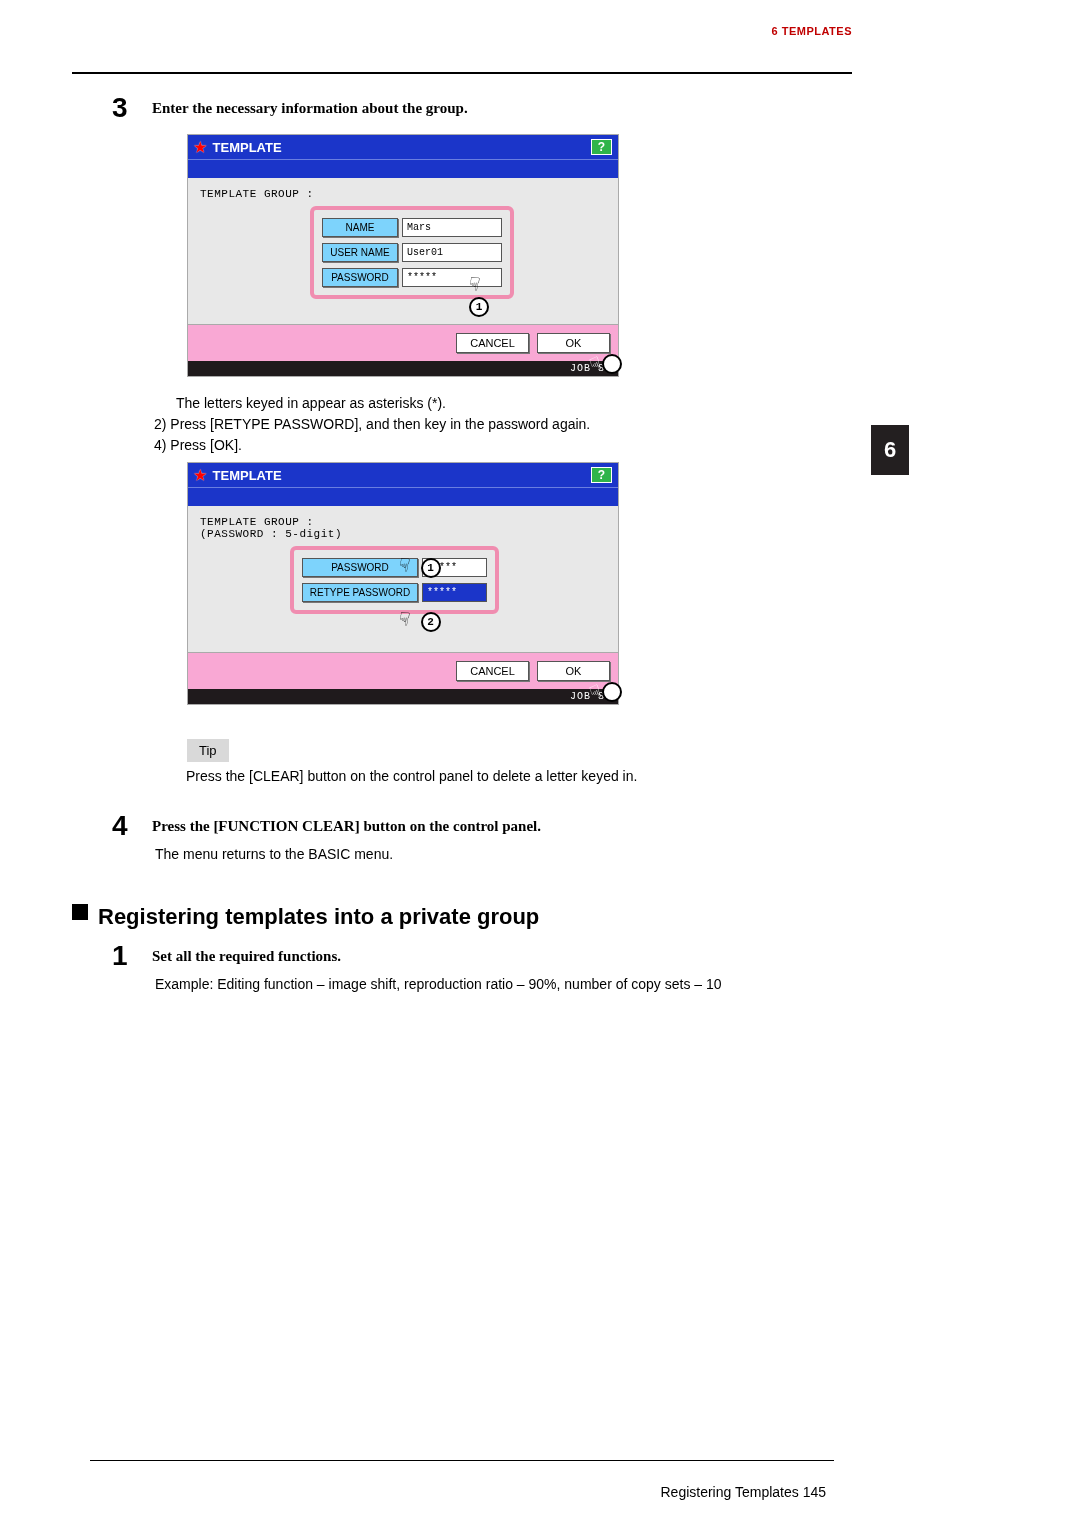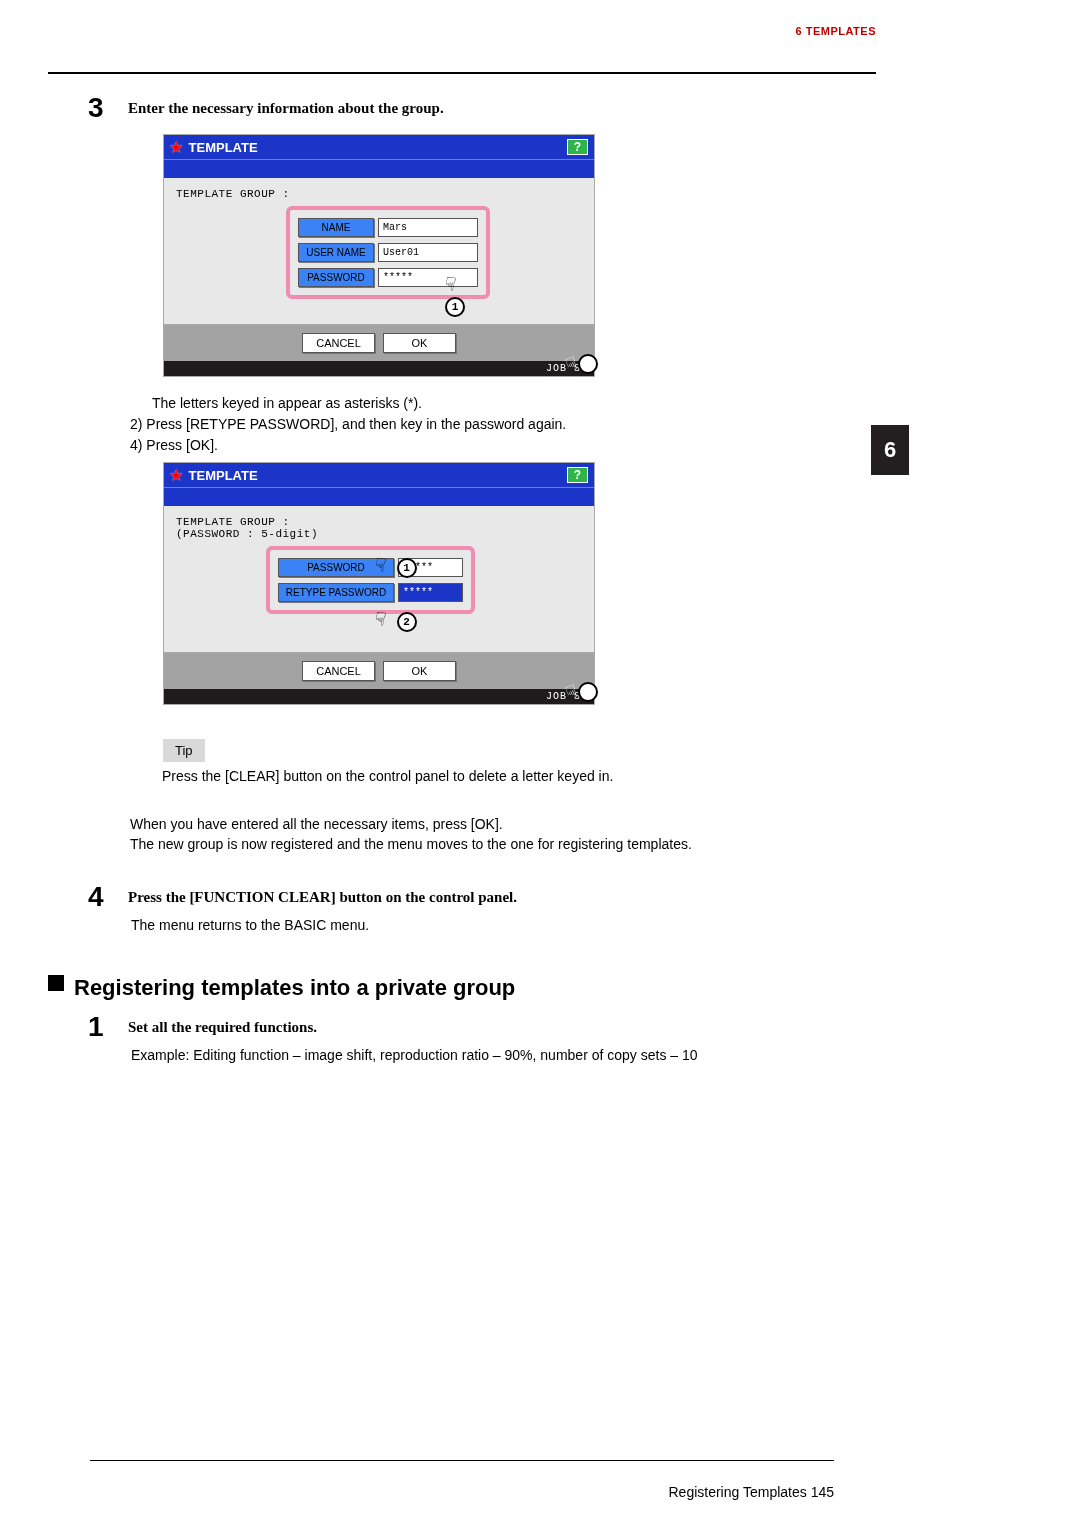--- a/index.html
+++ b/index.html
@@ -5,21 +5,21 @@
 body{
   margin:0;
   font-family:Arial,Helvetica,sans-serif;
   font-size:14px;
   color:#000;
   background:#fff;
 }
 .page{
   width:924px;
   height:1528px;
-  padding:0 48px;
+  padding:0 72px;
   box-sizing:border-box;
   position:relative;
 }
 .header{
   text-align:right;
   color:#c00000;
   font-size:11px;
   font-weight:bold;
   padding:25px 0 10px 0;
   letter-spacing:0.5px;
@@ -135,21 +135,21 @@
   margin-left:90px;
   position:relative;
 }
 .frow{
   display:flex;
   gap:4px;
 }
 .fbtn{
   width:70px;
   border:1px solid #555;
-  background:#3b82f6;
+  background:#7dd3fc;
   text-align:center;
   padding:3px 2px;
   font-size:10px;
   font-family:Arial;
   box-shadow:1px 1px 0 #777;
 }
 .fbtn.wide{width:110px;}
 .finput{
   width:90px;
   border:1px solid #555;
@@ -170,25 +170,25 @@
   justify-content:center;
   width:16px;height:16px;
   border:2px solid #000;
   border-radius:50%;
   background:#fff;
   font-size:11px;
   font-weight:bold;
 }
 .bottombar{
   display:flex;
-  justify-content:center;
+  justify-content:flex-end;
   gap:8px;
   padding:8px;
   border-top:1px solid #aaa;
-  background:#a3a3a3;
+  background:#f9a8d4;
 }
 .bottombar .btn{
   width:65px;
   border:1px solid #555;
   background:#fff;
   text-align:center;
   padding:3px;
   font-size:11px;
   font-family:Arial;
   box-shadow:1px 1px 0 #777;
@@ -249,21 +249,21 @@
 }
 .hr-bottom{
   border:none;
   border-top:1.5px solid #000;
   position:absolute;
   left:90px;right:90px;
   bottom:60px;
 }
 .footer{
   position:absolute;
-  left:90px;right:90px;
+  left:90px;right:98px;
   bottom:28px;
   text-align:right;
   font-size:14px;
 }
 .hand{
   display:inline-block;
   transform:rotate(10deg);
   font-size:18px;
 }
 .hand2{transform:rotate(-20deg);}
@@ -371,24 +371,20 @@
       <span class="jbadge">
         <span class="hand hand2">☟</span>
         <span class="badge">3</span>
       </span>
     </div>
   </div>
 
   <div class="tipbox">Tip</div>
   <div class="tipline">Press the [CLEAR] button on the control panel to delete a letter keyed in.</div>
 
-  <div class="desc-block" style="margin-top:30px;">
-    <div>When you have entered all the necessary items, press [OK].</div>
-    <div>The new group is now registered and the menu moves to the one for registering templates.</div>
-  </div>
 
   
   <div class="step-row" style="margin-top:28px;">
     <div class="step-num">4</div>
     <div>
       <div class="step-title">Press the [FUNCTION CLEAR] button on the control panel.</div>
     </div>
   </div>
   <div class="step-body">The menu returns to the BASIC menu.</div>
 

